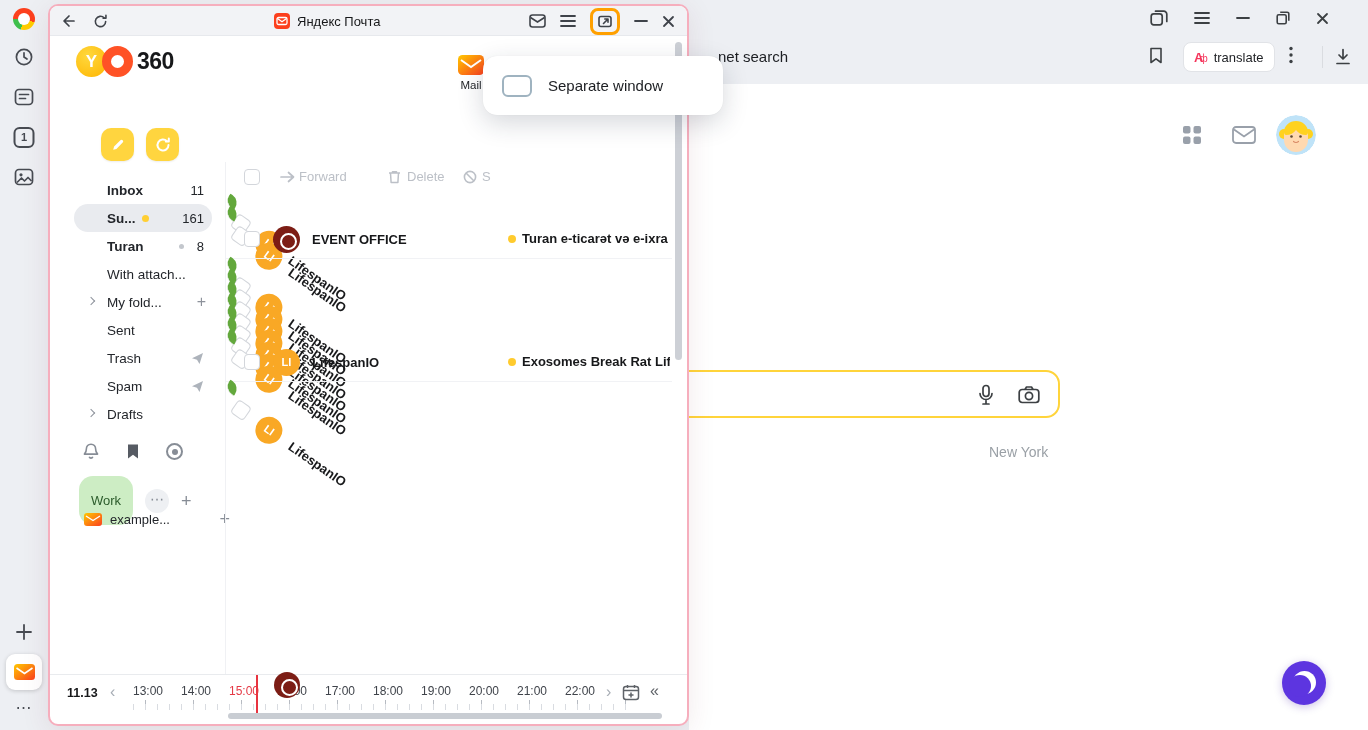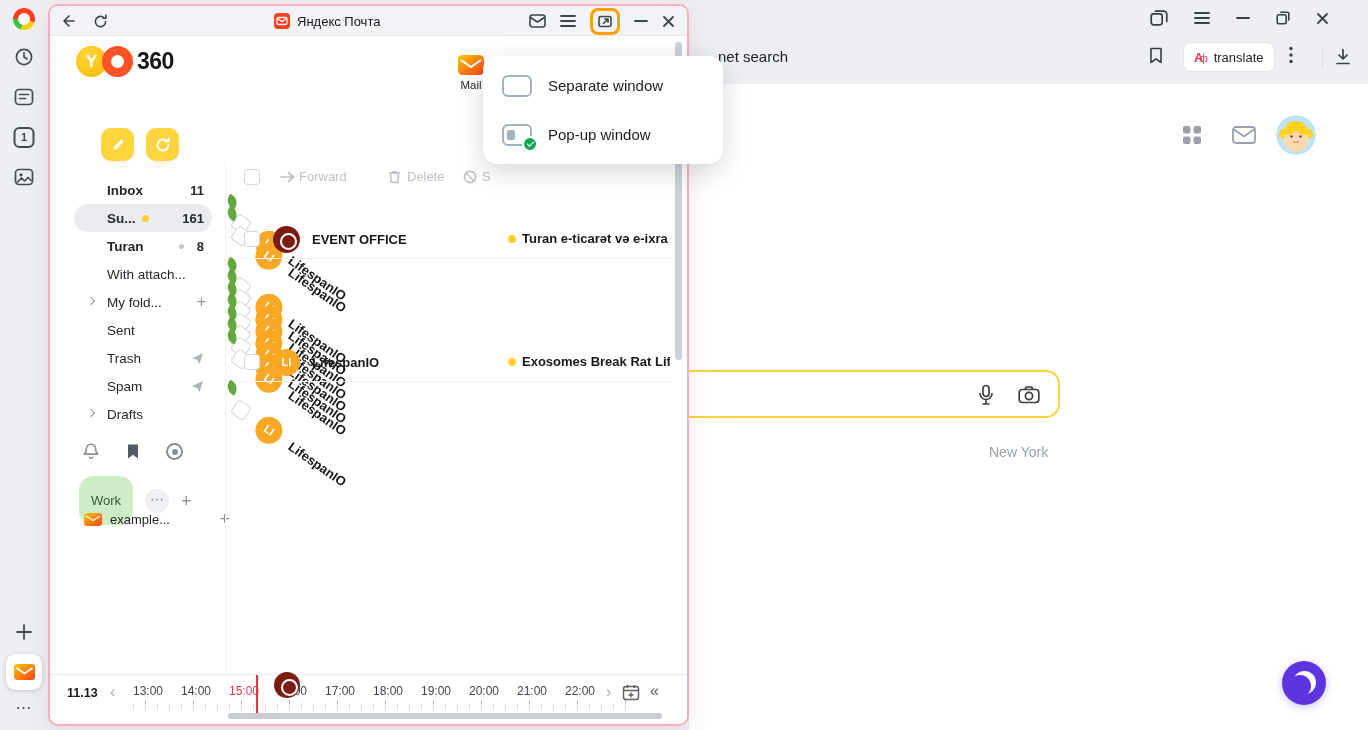--- a/index.html
+++ b/index.html
@@ -65,21 +65,21 @@
 #mailtab .lbl{font-size:11.5px;color:#1d1f23}
 
 .ybtn{position:absolute;top:122px;width:33px;height:33px;background:#ffd53f;border-radius:10px;display:flex;align-items:center;justify-content:center;box-shadow:0 1px 2px rgba(0,0,0,.08)}
 #composebtn{left:51px}#syncbtn{left:96px}
 
 #folders{position:absolute;left:24px;top:170px;width:138px}
 .folder{position:relative;height:28px;display:flex;align-items:center;padding-left:33px;font-size:13.5px;color:#23262b;border-radius:14px}
 .folder.selected{background:#e9ebef}
 .folder.bold{font-weight:700}
 .folder .count{position:absolute;right:8px;font-size:13px;font-weight:400;color:#23262b}
-.folder.bold .count{font-weight:700}
+.folder.bold .count{font-weight:400}
 .chev{position:absolute;left:14px;top:10px;width:6px;height:6px;border-right:1.6px solid #8d929b;border-bottom:1.6px solid #8d929b;transform:rotate(-45deg)}
 .folder .plus{position:absolute;right:6px;color:#8d929b;font-size:16px;line-height:1}
 .folder .send{position:absolute;right:8px}
 .dotY{display:inline-block;width:7px;height:7px;border-radius:50%;background:#ffcf33;margin-left:6px}
 .dotG{position:absolute;right:28px;width:5px;height:5px;border-radius:50%;background:#c3c7cd}
 
 #chips{position:absolute;left:32px;top:436px;display:flex;gap:26px;align-items:center;color:#878d96}
 .ringchip{position:relative;width:17px;height:17px;border:2px solid #878d96;border-radius:50%}
 .ringchip::after{content:"";position:absolute;left:3.5px;top:3.5px;width:6px;height:6px;border-radius:50%;background:#878d96}
 
@@ -673,25 +673,16 @@
 <div id="menu">
 
     <div class="mi ic-separate">
       <span class="mi-ic">
         <span class="mi-rect"></span>
 
       </span>
       <span>Separate window</span>
     </div>
 
-    <div class="mi checked ic-popup">
-      <span class="mi-ic">
-        <span class="mi-rect"></span>
-        <span class="mi-inner-sm"></span>
-
-        <span class="mi-check"></span>
-      </span>
-      <span>Pop-up window</span>
-    </div>
 
   </div>
 
 </div>
 
 </body></html>

